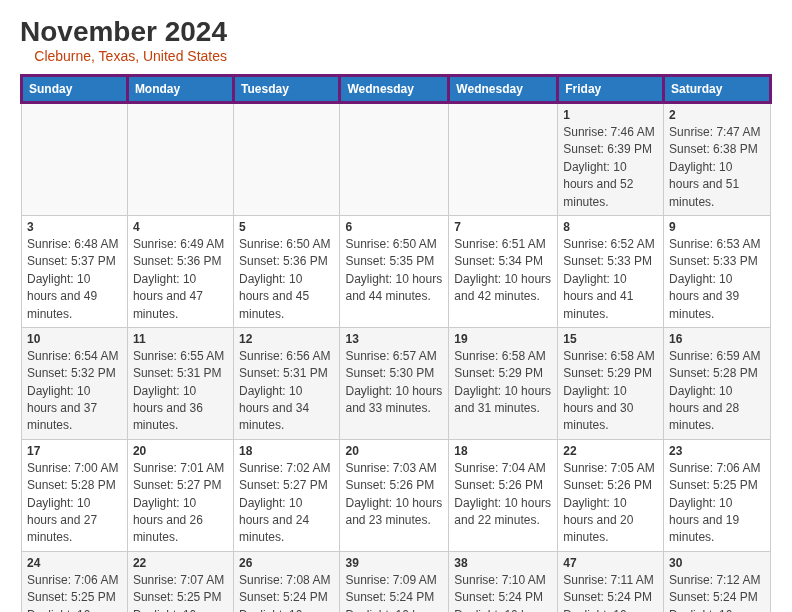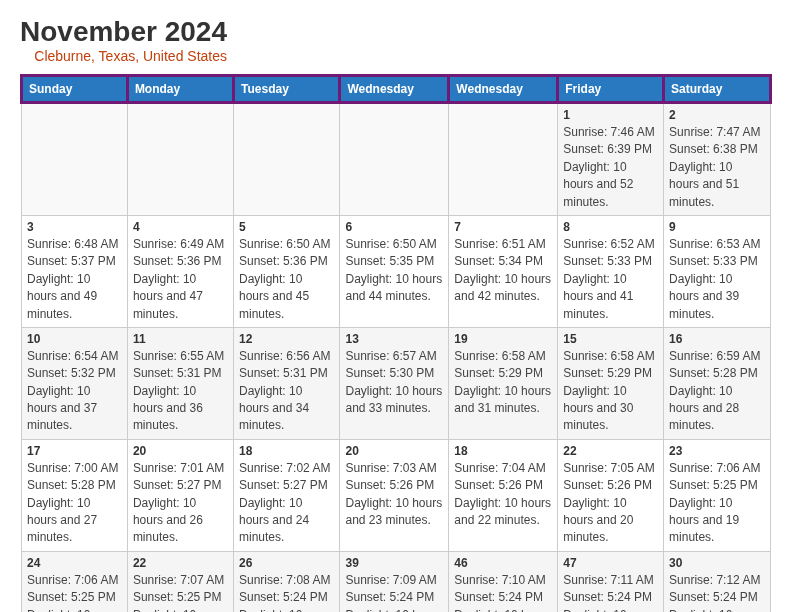--- a/index.html
+++ b/index.html
@@ -234,21 +234,21 @@
           </td>
           <td>
             <span class="day-number">26</span>
             <div class="day-info">Sunrise: 7:08 AM<br>Sunset: 5:24 PM<br>Daylight: 10 hours and 16 minutes.</div>
           </td>
           <td>
             <span class="day-number">39</span>
             <div class="day-info">Sunrise: 7:09 AM<br>Sunset: 5:24 PM<br>Daylight: 10 hours and 15 minutes.</div>
           </td>
           <td>
-            <span class="day-number">46</span>
+            <span class="day-number">38</span>
             <div class="day-info">Sunrise: 7:10 AM<br>Sunset: 5:24 PM<br>Daylight: 10 hours and 14 minutes.</div>
           </td>
           <td>
             <span class="day-number">47</span>
             <div class="day-info">Sunrise: 7:11 AM<br>Sunset: 5:24 PM<br>Daylight: 10 hours and 13 minutes.</div>
           </td>
           <td>
             <span class="day-number">30</span>
             <div class="day-info">Sunrise: 7:12 AM<br>Sunset: 5:24 PM<br>Daylight: 10 hours and 12 minutes.</div>
           </td>

